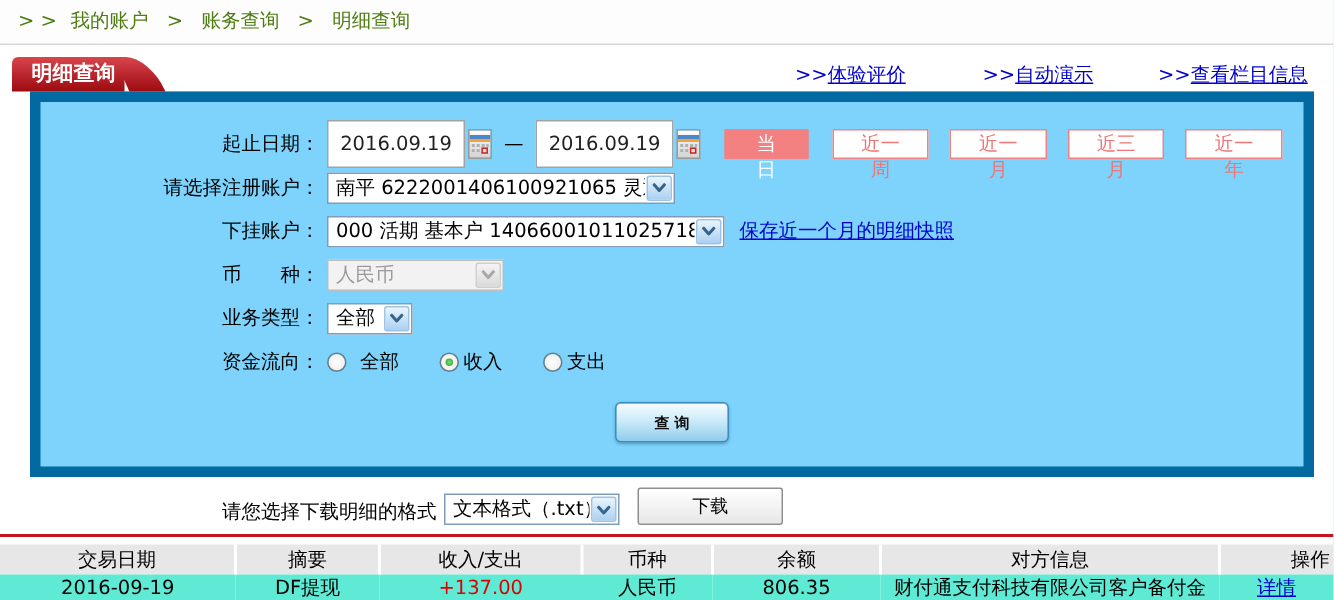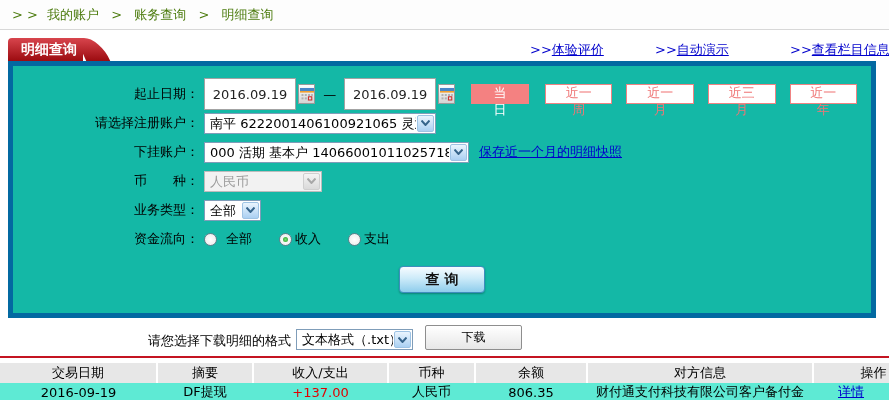--- a/index.html
+++ b/index.html
@@ -15,40 +15,40 @@
   
   .tab-row { position:relative; height:23px; margin:8px 13px 0 8px; z-index:2; }
   .tab { position:relative; display:inline-block; height:23px; padding:0 6px 0 13px;
     background:linear-gradient(#d8454d,#9c0b10); color:#fff; font-weight:bold;
     font-size:14px; line-height:23px; border-top-left-radius:4px; }
   .tab::after { content:""; position:absolute; right:-17px; top:0; width:24px; height:23px;
     background:linear-gradient(#d8454d,#9c0b10); transform:skewX(24deg);
     transform-origin:0 0; border-top-right-radius:16px 22px; }
   .top-link { position:absolute; top:3px; font-size:13px; color:#0000cc; cursor:pointer;
     white-space:nowrap; }
-  .lk-1 { left:522px; } .lk-2 { left:647px; } .lk-3 { left:782px; }
+  .lk-1 { left:522px; } .lk-2 { left:647px; } .lk-3 { left:764px; }
   .lk-txt { text-decoration:underline; }
 
   
-  .panel { position:relative; z-index:1; margin:0 13px 0 8px; height:257px;
-    background:#14b8a6; border:5px solid #0369a1; padding-top:17px; }
+  .panel { position:relative; z-index:1; margin:0 13px 0 20px; height:257px;
+    background:#7dd3fc; border:7px solid #0369a1; padding-top:17px; }
   .form-row { display:flex; align-items:center; height:22px; margin-bottom:7px;
     font-size:13px; color:#000; }
   .form-label { width:186px; margin-right:5px; text-align:right; flex:none; }
 
   .date-input { width:92px; height:32px; border:1px solid #a3a3a3; background:#fff;
     text-align:center; font-size:13px; color:#222; font-family:inherit; }
   .cal-btn { width:22px; height:20px; margin-left:2px; border:1px solid #9a9a9a;
     background:linear-gradient(#fdfdfd,#d4d4d4); display:inline-flex; align-items:center;
     justify-content:center; cursor:pointer; }
   .date-dash { margin:0 8px; }
 
   .qbtn { height:20px; line-height:17px; padding:0 18px; margin-right:14px; font-size:13px;
     background:#fff; border:1px solid #ef8383; color:#ef7676; cursor:pointer;
-    font-family:Liberation Mono, monospace; }
+    font-family:Liberation Serif, serif; }
   .qbtn-active { background:#f48181; border-color:#f48181; color:#fff; margin-left:16px;
     margin-right:16px; }
 
   .sel { display:inline-flex; align-items:stretch; height:21px; border:1px solid #7f9db9;
     background:#fff; cursor:pointer; }
   .sel-text { flex:1; padding:0 5px; line-height:19px; font-size:13px; white-space:nowrap;
     overflow:hidden; }
   .sel-btn { width:17px; flex:none; margin:1px; border:1px solid #9ec3e4; border-radius:2px;
     background:linear-gradient(#eaf5fe,#abd0f2); display:flex; align-items:center;
     justify-content:center; }
@@ -67,22 +67,22 @@
     background:radial-gradient(#ffffff,#e9e9e9); position:relative; flex:none;
     cursor:pointer; }
   .radio.checked::after { content:""; position:absolute; left:3px; top:3px; right:3px;
     bottom:3px; border-radius:50%; background:radial-gradient(#7ade7a,#1f9e1f); }
   .radio-label { cursor:pointer; }
   .rl-gap-wide { margin-left:9px; margin-right:27px; }
   .rl-gap { margin-left:3px; margin-right:27px; }
   .rl-last { margin-left:3px; }
 
   .query-row { text-align:center; margin-top:16px; }
-  .query-btn { width:86px; height:27px; border:1px solid #3f8cbe; border-radius:4px;
-    background:linear-gradient(#f7fcff,#cdebf9 45%,#8fcdec); font-size:14px;
+  .query-btn { width:76px; height:27px; border:1px solid #3f8cbe; border-radius:4px;
+    background:linear-gradient(#f7fcff,#cdebf9 45%,#8fcdec); font-size:10px;
     font-weight:bold; color:#111; cursor:pointer; box-shadow:0 1px 2px rgba(0,0,0,.3);
     font-family:inherit; }
 
   
   .download-row { display:flex; align-items:flex-end; height:25px; margin:7px 0 0 148px;
     font-size:13px; }
   .dl-select { margin-left:5px; }
   .dl-hint { margin-left:44px; }
   .dl-btn { margin-left:12px; width:97px; height:25px; border:1px solid #8e8e8e;
     border-radius:2px; background:linear-gradient(#ffffff,#e7e7e7); font-size:12px;

